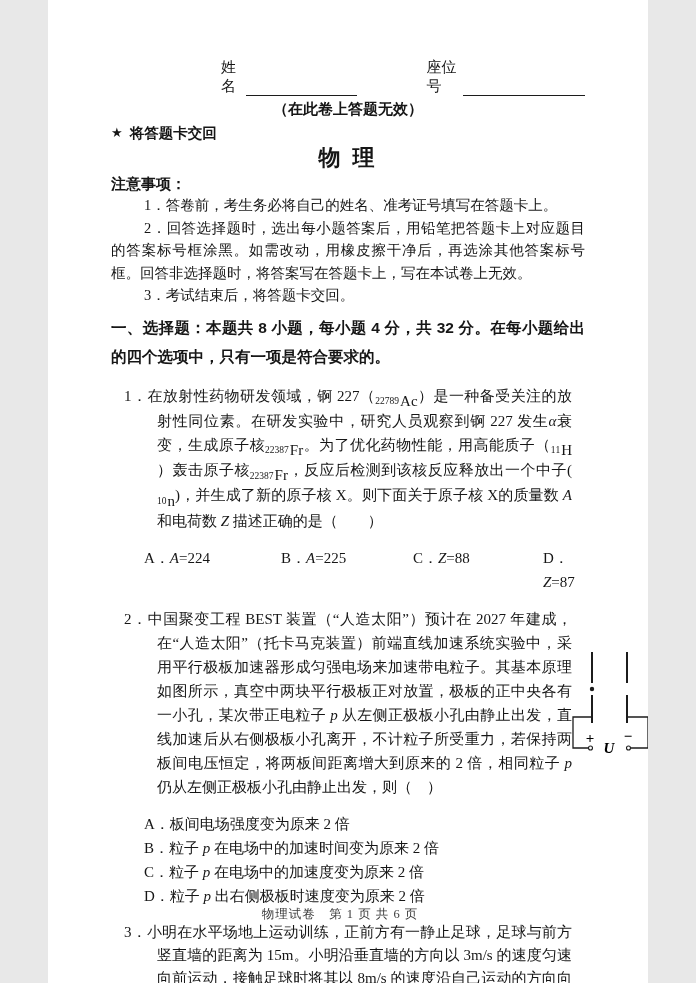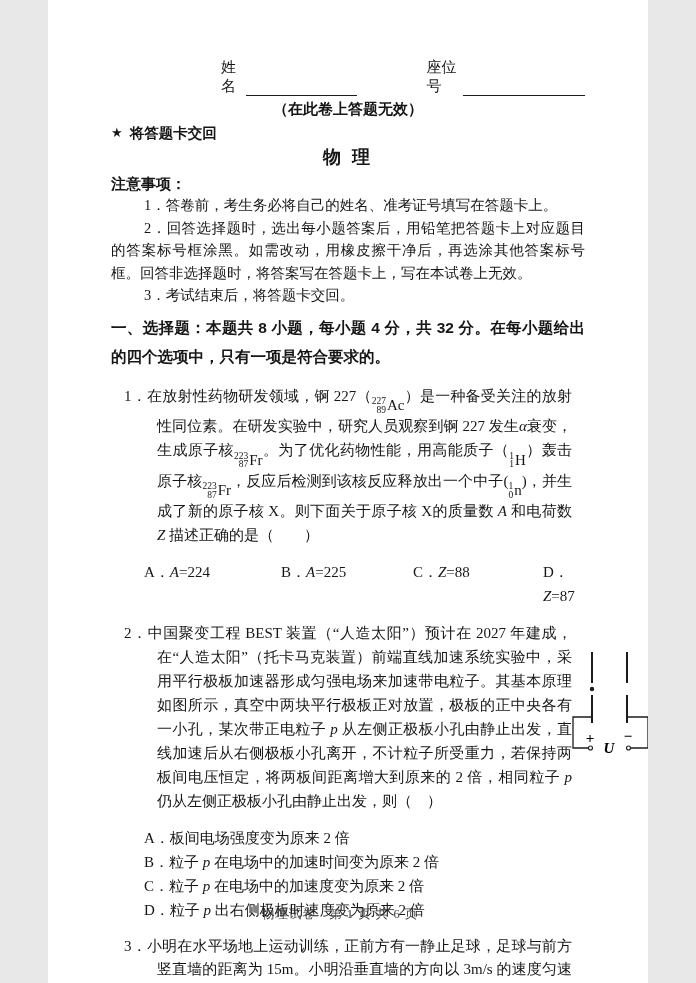--- a/index.html
+++ b/index.html
@@ -16,39 +16,39 @@
   .fline.name-line{width:135px;}
   .fline.seat-line{width:148px;}
   .seat-field{margin-left:70px;}
   .invalid-notice{text-align:center;font-family:"Liberation Sans","DejaVu Sans",sans-serif;
     font-weight:bold;font-size:15px;line-height:21px;margin-top:2px;}
   .secret-row{display:flex;align-items:center;gap:7px;margin-top:4px;
     font-family:"Liberation Sans","DejaVu Sans",sans-serif;font-weight:bold;font-size:14.5px;line-height:20px;}
   .star{font-size:13px;line-height:20px;}
   .exam-title{text-align:center;font-size:19.5px;line-height:27px;margin-top:2px;letter-spacing:1px;}
   .subject-title{text-align:center;font-family:"Liberation Sans","DejaVu Sans",sans-serif;
-    font-weight:bold;font-size:18px;line-height:29px;letter-spacing:3px;}
+    font-weight:bold;font-size:22px;line-height:29px;letter-spacing:3px;}
   .notes-heading{font-family:"Liberation Sans","DejaVu Sans",sans-serif;font-weight:bold;
     font-size:15px;line-height:21px;margin-top:1px;}
   .note{margin:0;font-size:14.5px;line-height:22.5px;text-align:justify;text-indent:33px;}
   .section-heading{font-family:"Liberation Sans","DejaVu Sans",sans-serif;font-weight:bold;
     font-size:15.5px;line-height:29px;margin-top:6px;text-align:justify;}
   .question{margin-top:2px;position:relative;}
   .qbody{margin:13px;font-size:15px;line-height:24px;text-align:justify;
     padding-left:33px;text-indent:-33px;}
   .q3 .qbody{line-height:23px;}
   .opt{font-size:15px;line-height:24px;padding-left:33px;}
   .options-inline{display:grid;grid-template-columns:137px 132px 130px auto;
     padding-left:33px;font-size:15px;line-height:24px;}
   .options-inline .opt{padding-left:0;}
   i{font-style:italic;}
   sup{font-size:9.5px;line-height:0;}
   
   .nuc{display:inline-flex;align-items:center;vertical-align:-3.5px;text-indent:0;}
-  .nuc .sc{display:inline-flex;flex-direction:column;align-items:flex-end;
+  .nuc .sc{display:inline-flex;align-items:flex-end;
     font-size:9.5px;line-height:8.5px;margin-right:1px;}
   .nuc .sym{font-size:15px;line-height:15px;}
   
   .figure{position:absolute;left:521px;top:645px;}
   .figure text{font-family:"Liberation Serif","DejaVu Serif",serif;}
   .figure .sign{font-size:15px;font-weight:bold;}
   .figure .ulabel{font-size:15px;font-weight:bold;font-style:italic;}
   .footer{position:absolute;left:0;right:16px;top:906px;text-align:center;
     font-size:12.5px;letter-spacing:1px;color:#3a3a3a;}
 </style>

